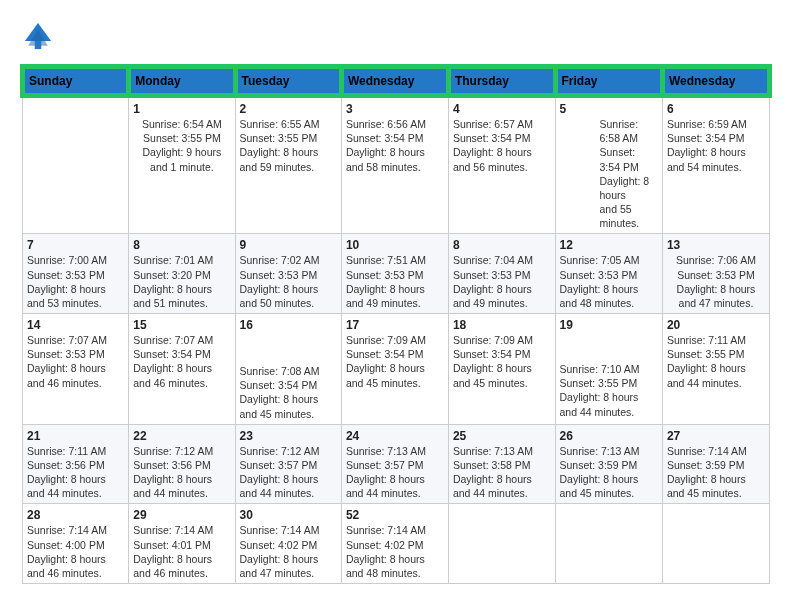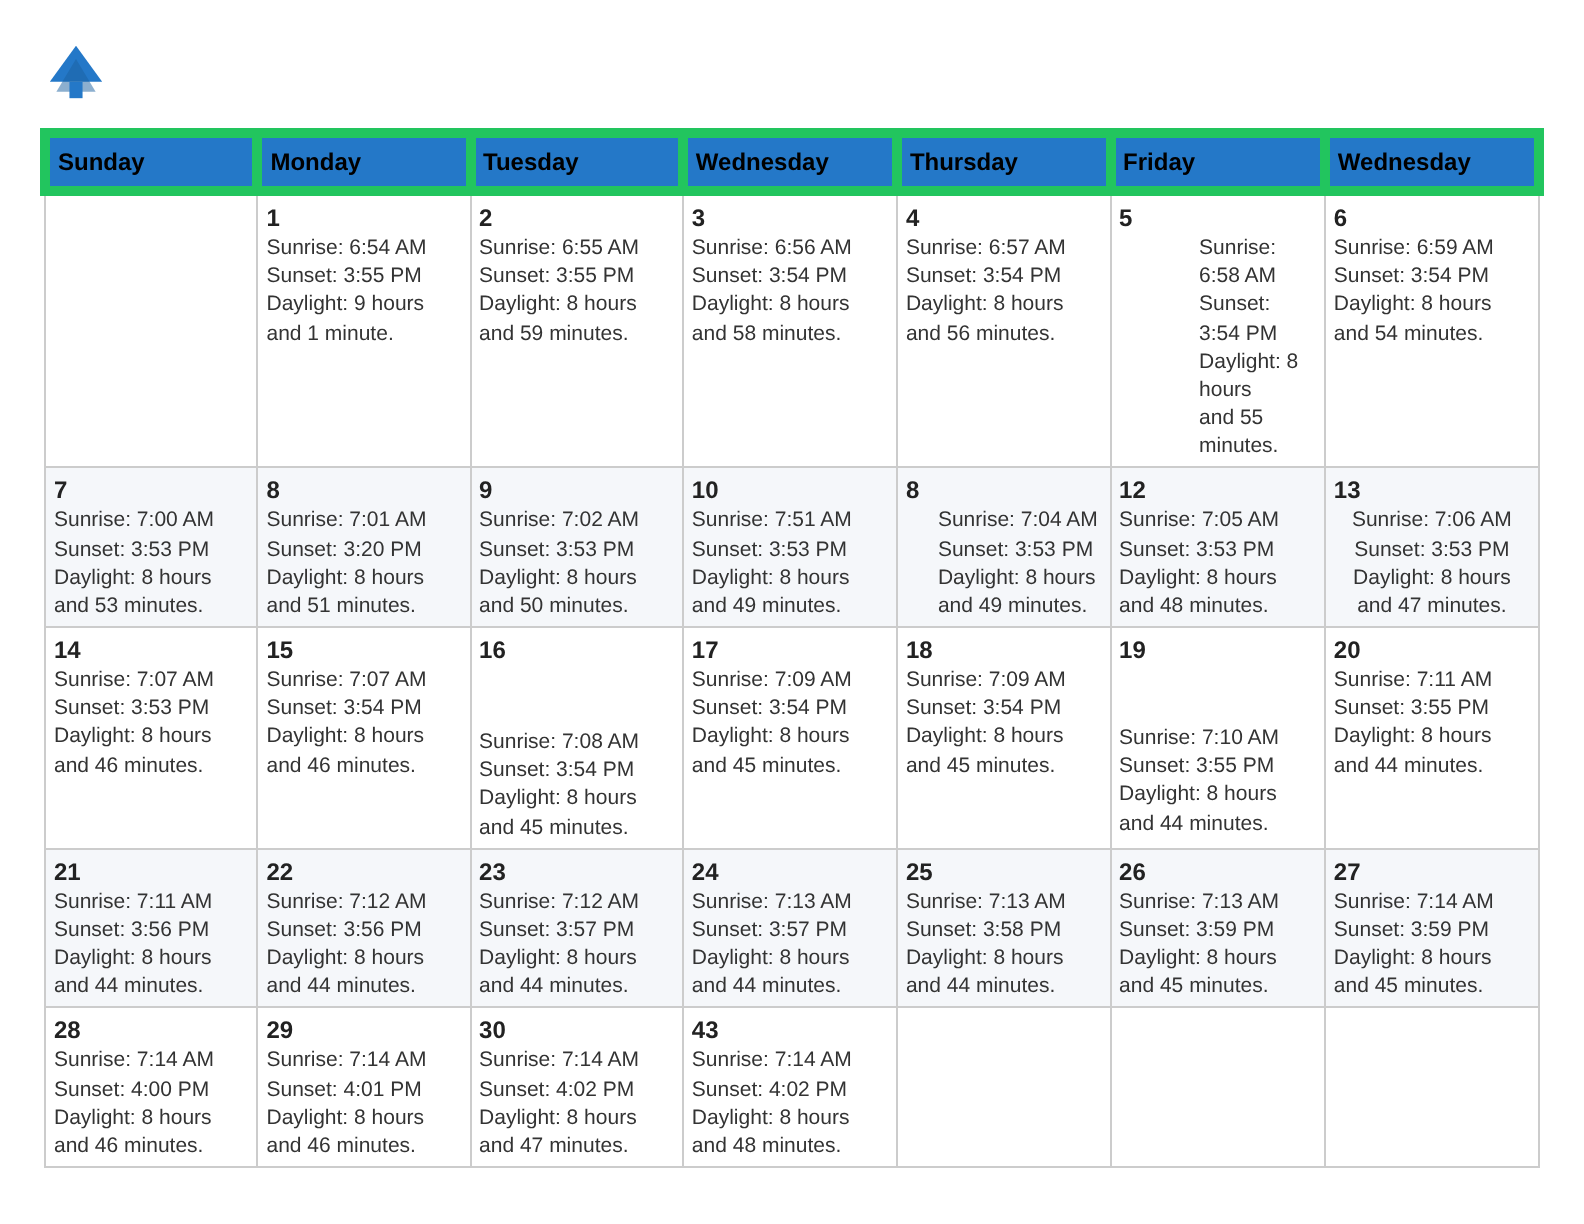--- a/index.html
+++ b/index.html
@@ -132,21 +132,21 @@
           <th>Thursday</th>
           <th>Friday</th>
           <th>Wednesday</th>
         </tr>
     </thead>
     <tbody id="calendar-body">
     <tr>
           <td class="empty-cell"></td>
           <td>
             <span class="day-num">1</span>
-            <div class="day-info" style="white-space: pre-line;">Sunrise: 6:54 AM
+            <div class="day-info" style="white-space: pre-line; text-align: center;">Sunrise: 6:54 AM
 Sunset: 3:55 PM
 Daylight: 9 hours
 and 1 minute.</div>
           </td>
           <td>
             <span class="day-num">2</span>
             <div class="day-info" style="white-space: pre-line;">Sunrise: 6:55 AM
 Sunset: 3:55 PM
 Daylight: 8 hours
 and 59 minutes.</div>
@@ -204,21 +204,21 @@
           </td>
           <td>
             <span class="day-num">10</span>
             <div class="day-info" style="white-space: pre-line;">Sunrise: 7:51 AM
 Sunset: 3:53 PM
 Daylight: 8 hours
 and 49 minutes.</div>
           </td>
           <td>
             <span class="day-num">8</span>
-            <div class="day-info" style="white-space: pre-line; margin-left: 16px;">Sunrise: 7:04 AM
+            <div class="day-info" style="white-space: pre-line;">Sunrise: 7:04 AM
 Sunset: 3:53 PM
 Daylight: 8 hours
 and 49 minutes.</div>
           </td>
           <td>
             <span class="day-num">12</span>
             <div class="day-info" style="white-space: pre-line;">Sunrise: 7:05 AM
 Sunset: 3:53 PM
 Daylight: 8 hours
 and 48 minutes.</div>
@@ -349,21 +349,21 @@
 and 46 minutes.</div>
           </td>
           <td>
             <span class="day-num">30</span>
             <div class="day-info" style="white-space: pre-line;">Sunrise: 7:14 AM
 Sunset: 4:02 PM
 Daylight: 8 hours
 and 47 minutes.</div>
           </td>
           <td>
-            <span class="day-num">43</span>
+            <span class="day-num">52</span>
             <div class="day-info" style="white-space: pre-line;">Sunrise: 7:14 AM
 Sunset: 4:02 PM
 Daylight: 8 hours
 and 48 minutes.</div>
           </td>
           <td class="empty-cell"></td>
           <td class="empty-cell"></td>
           <td class="empty-cell"></td>
         </tr>
       </tbody>

